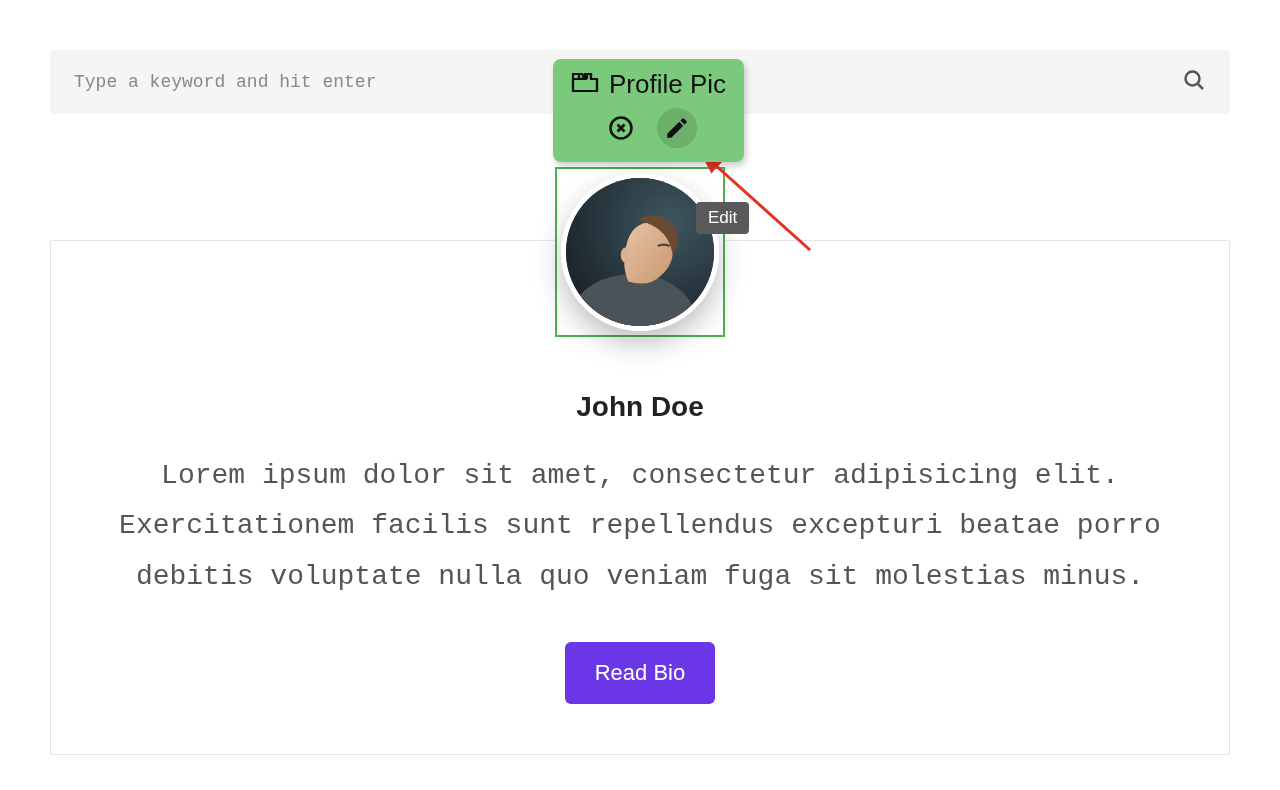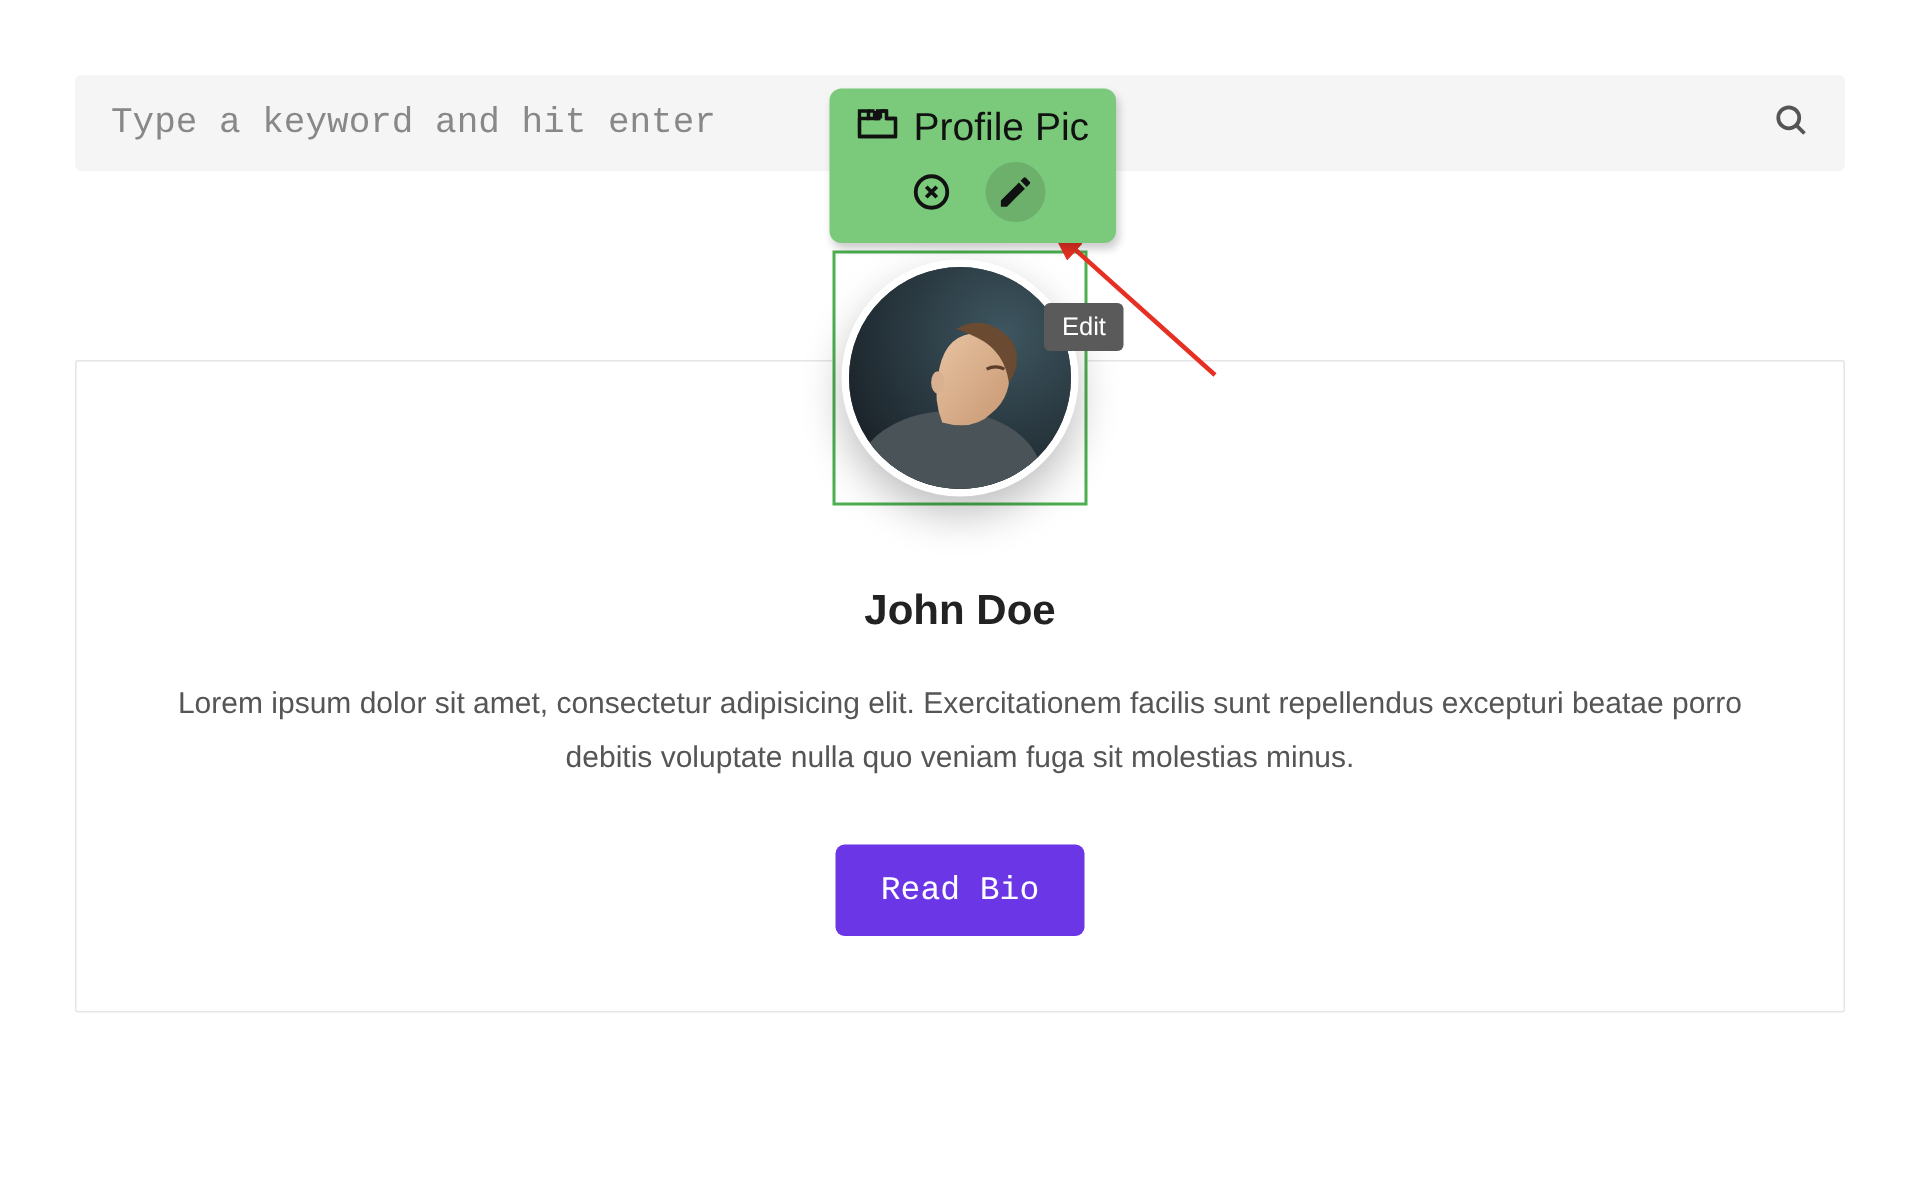--- a/index.html
+++ b/index.html
@@ -19,21 +19,21 @@
       display: flex;
       align-items: center;
       padding: 0 24px;
       position: relative;
     }
     .search-input {
       flex: 1;
       border: none;
       background: transparent;
       font-family: 'Courier New', monospace;
-      font-size: 24px;
+      font-size: 18px;
       color: #a16207;
       outline: none;
     }
     .search-input::placeholder { color: #888; }
     .search-icon {
       width: 24px;
       height: 24px;
       color: #555;
     }
     .badge {
@@ -134,34 +134,34 @@
       position: relative;
     }
     .avatar svg { width:100%; height:100%; display:block; }
     .profile-name {
       font-family: 'Comic Sans MS', cursive, sans-serif;
       font-size: 28px;
       margin-top: 110px;
       color: #222;
     }
     .profile-desc {
-      font-family: Liberation Sans, sans-serif;
+      font-family: Liberation Mono, monospace;
       color: #555;
-      font-size: 20px;
+      font-size: 28px;
       line-height: 1.8;
       margin-top: 28px;
       padding: 0 10px;
     }
     .read-btn {
       display: inline-block;
       margin-top: 40px;
       background: #6a36e6;
       color: #fff;
       border: none;
-      font-family: Liberation Mono, monospace;
+      font-family: Liberation Sans, sans-serif;
       font-size: 22px;
       padding: 18px 30px;
       border-radius: 6px;
       cursor: pointer;
     }
   </style>
 </head>
 <body>
 
 <div class="search-bar">

